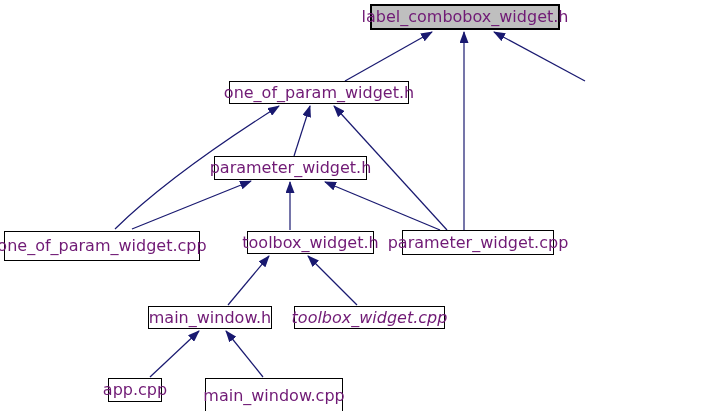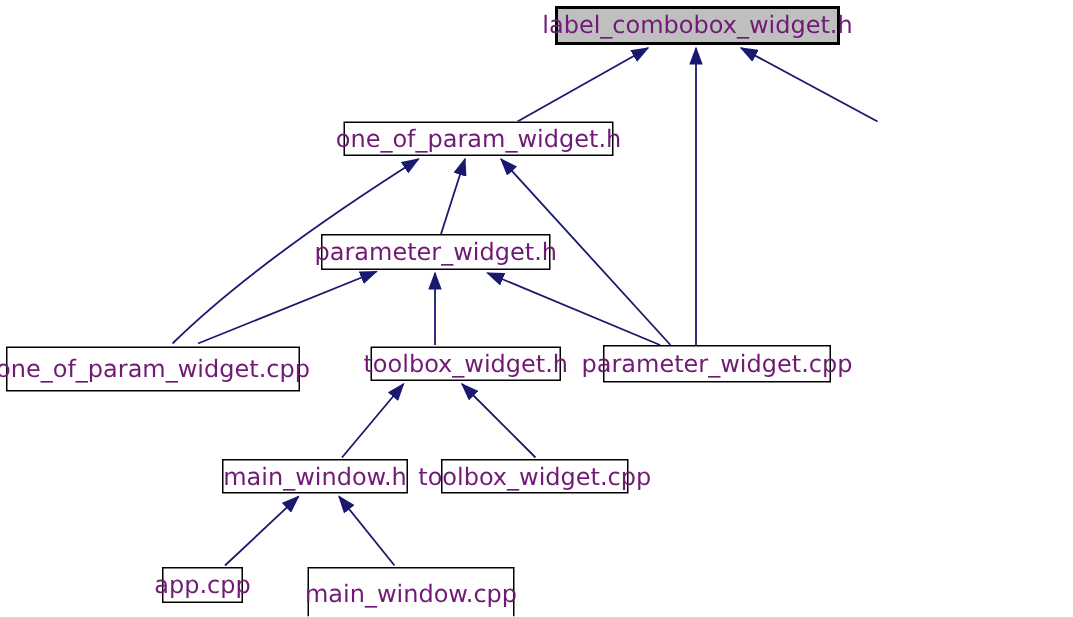--- a/index.html
+++ b/index.html
@@ -74,19 +74,19 @@
   <div class="node" style="left:214px; top:156px; width:153px; height:24px;">parameter_widget.h</div>
 
   <div class="node" style="left:4px;   top:231px; width:196px; height:30px;">one_of_param_widget.cpp</div>
 
   <div class="node" style="left:220px; top:231px; width:127px; height:23px;margin-left:27px;">toolbox_widget.h</div>
 
   <div class="node" style="left:402px; top:230px; width:152px; height:25px;">parameter_widget.cpp</div>
 
   <div class="node" style="left:148px; top:306px; width:124px; height:23px;">main_window.h</div>
 
-  <div class="node" style="left:294px; top:306px; width:125px; height:23px;">toolbox_widget.cpp</div>
+  <div class="node" style="left:294px; top:306px; width:151px; height:23px;font-style:italic;">toolbox_widget.cpp</div>
 
   <div class="node" style="left:108px; top:378px; width:54px;  height:24px;">app.cpp</div>
 
   <div class="node" style="left:205px; top:378px; width:138px; height:36px;">main_window.cpp</div>
 
 </div>
 
 </body></html>

